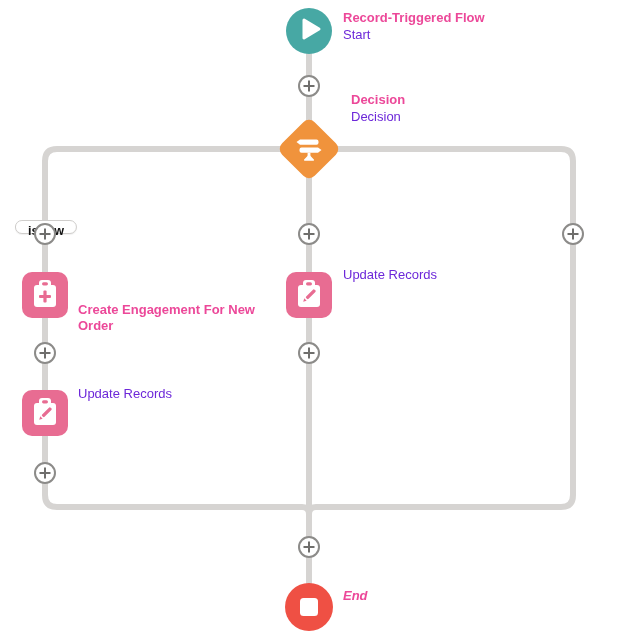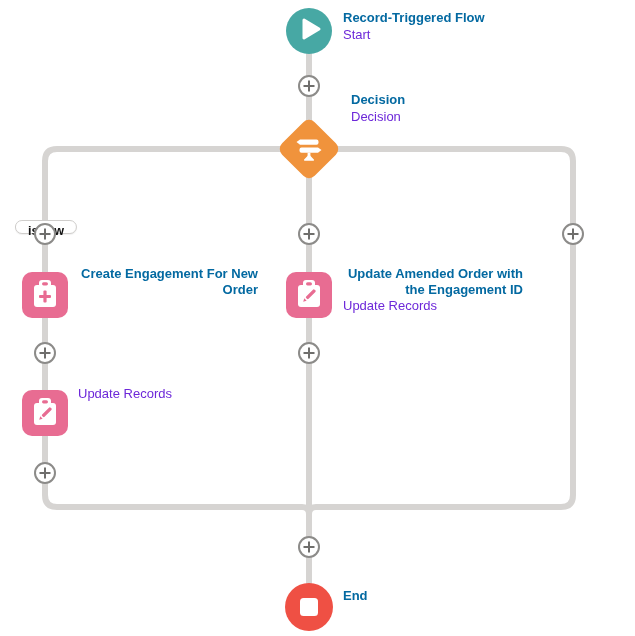--- a/index.html
+++ b/index.html
@@ -30,23 +30,23 @@
   .plus::before{width:11px;height:2px;transform:translate(-50%,-50%);}
   .plus::after{width:2px;height:11px;transform:translate(-50%,-50%);}
   
   .pill{
     position:absolute;top:188px;height:14px;line-height:20px;padding:0 12px;background:#fff;
     border:1px solid #CFCDCB;border-radius:12px;font-size:12.5px;font-weight:bold;color:#111;
     transform:translateX(-50%);box-shadow:0 1px 1px rgba(0,0,0,0.06);white-space:nowrap;box-sizing:border-box;margin-top:32px;
   }
   
   .lbl{position:absolute;font-size:13px;}
-  .lbl .t{font-weight:bold;color:#0369a1;line-height:15.5px;text-align:right;}
+  .lbl .t{font-weight:bold;color:#ec4899;line-height:15.5px;}
   .lbl .s{color:#6d28d9;line-height:15.5px;margin-top:1px;}
-  .w180 .t{max-width:180px;}
+  .w180 .t{max-width:180px;margin-top:36px;}
 </style>
 </head>
 <body>
 
 <div class="canvas">
 
   <svg class="connectors" width="635" height="636" viewBox="0 0 635 636">
     <g fill="none" stroke="#D6D4D2" stroke-width="6">
       <path d="M309 48 L309 122"></path>
       <path d="M300 149 H57 Q45 149 45 161 V495 Q45 507 57 507 H302 Q309 507 309 514"></path>
@@ -132,28 +132,27 @@
         <rect x="17" y="8" width="12" height="8" rx="3" fill="#fff"></rect>
         <rect x="20" y="10.2" width="6" height="3.2" rx="1.6" fill="#E86C92"></rect>
         <g transform="rotate(45 23 24)">
           <rect x="21.3" y="15.5" width="3.4" height="12" rx="1.2" fill="#E86C92"></rect>
           <path d="M21.3 29 L23 32.2 L24.7 29 Z" fill="#E86C92"></path>
         </g>
       </svg>
     </span>
   </div>
   <div class="lbl w180" style="left:343px;top:266px;">
-    <div class="t">Update Amended Order with the Engagement ID</div>
     <div class="s">Update Records</div>
   </div>
 
   <div class="circle-node end-node">
     <span style="display:flex;">
       <svg width="48" height="48" viewBox="0 0 48 48">
         <rect x="15" y="15" width="18" height="18" rx="3.5" fill="#fff"></rect>
       </svg>
     </span>
   </div>
-  <div class="lbl" style="left:343px;top:588px;">
+  <div class="lbl" style="left:343px;top:588px;font-style:italic;">
     <div class="t">End</div>
   </div>
 
 </div>
 
 </body></html>

